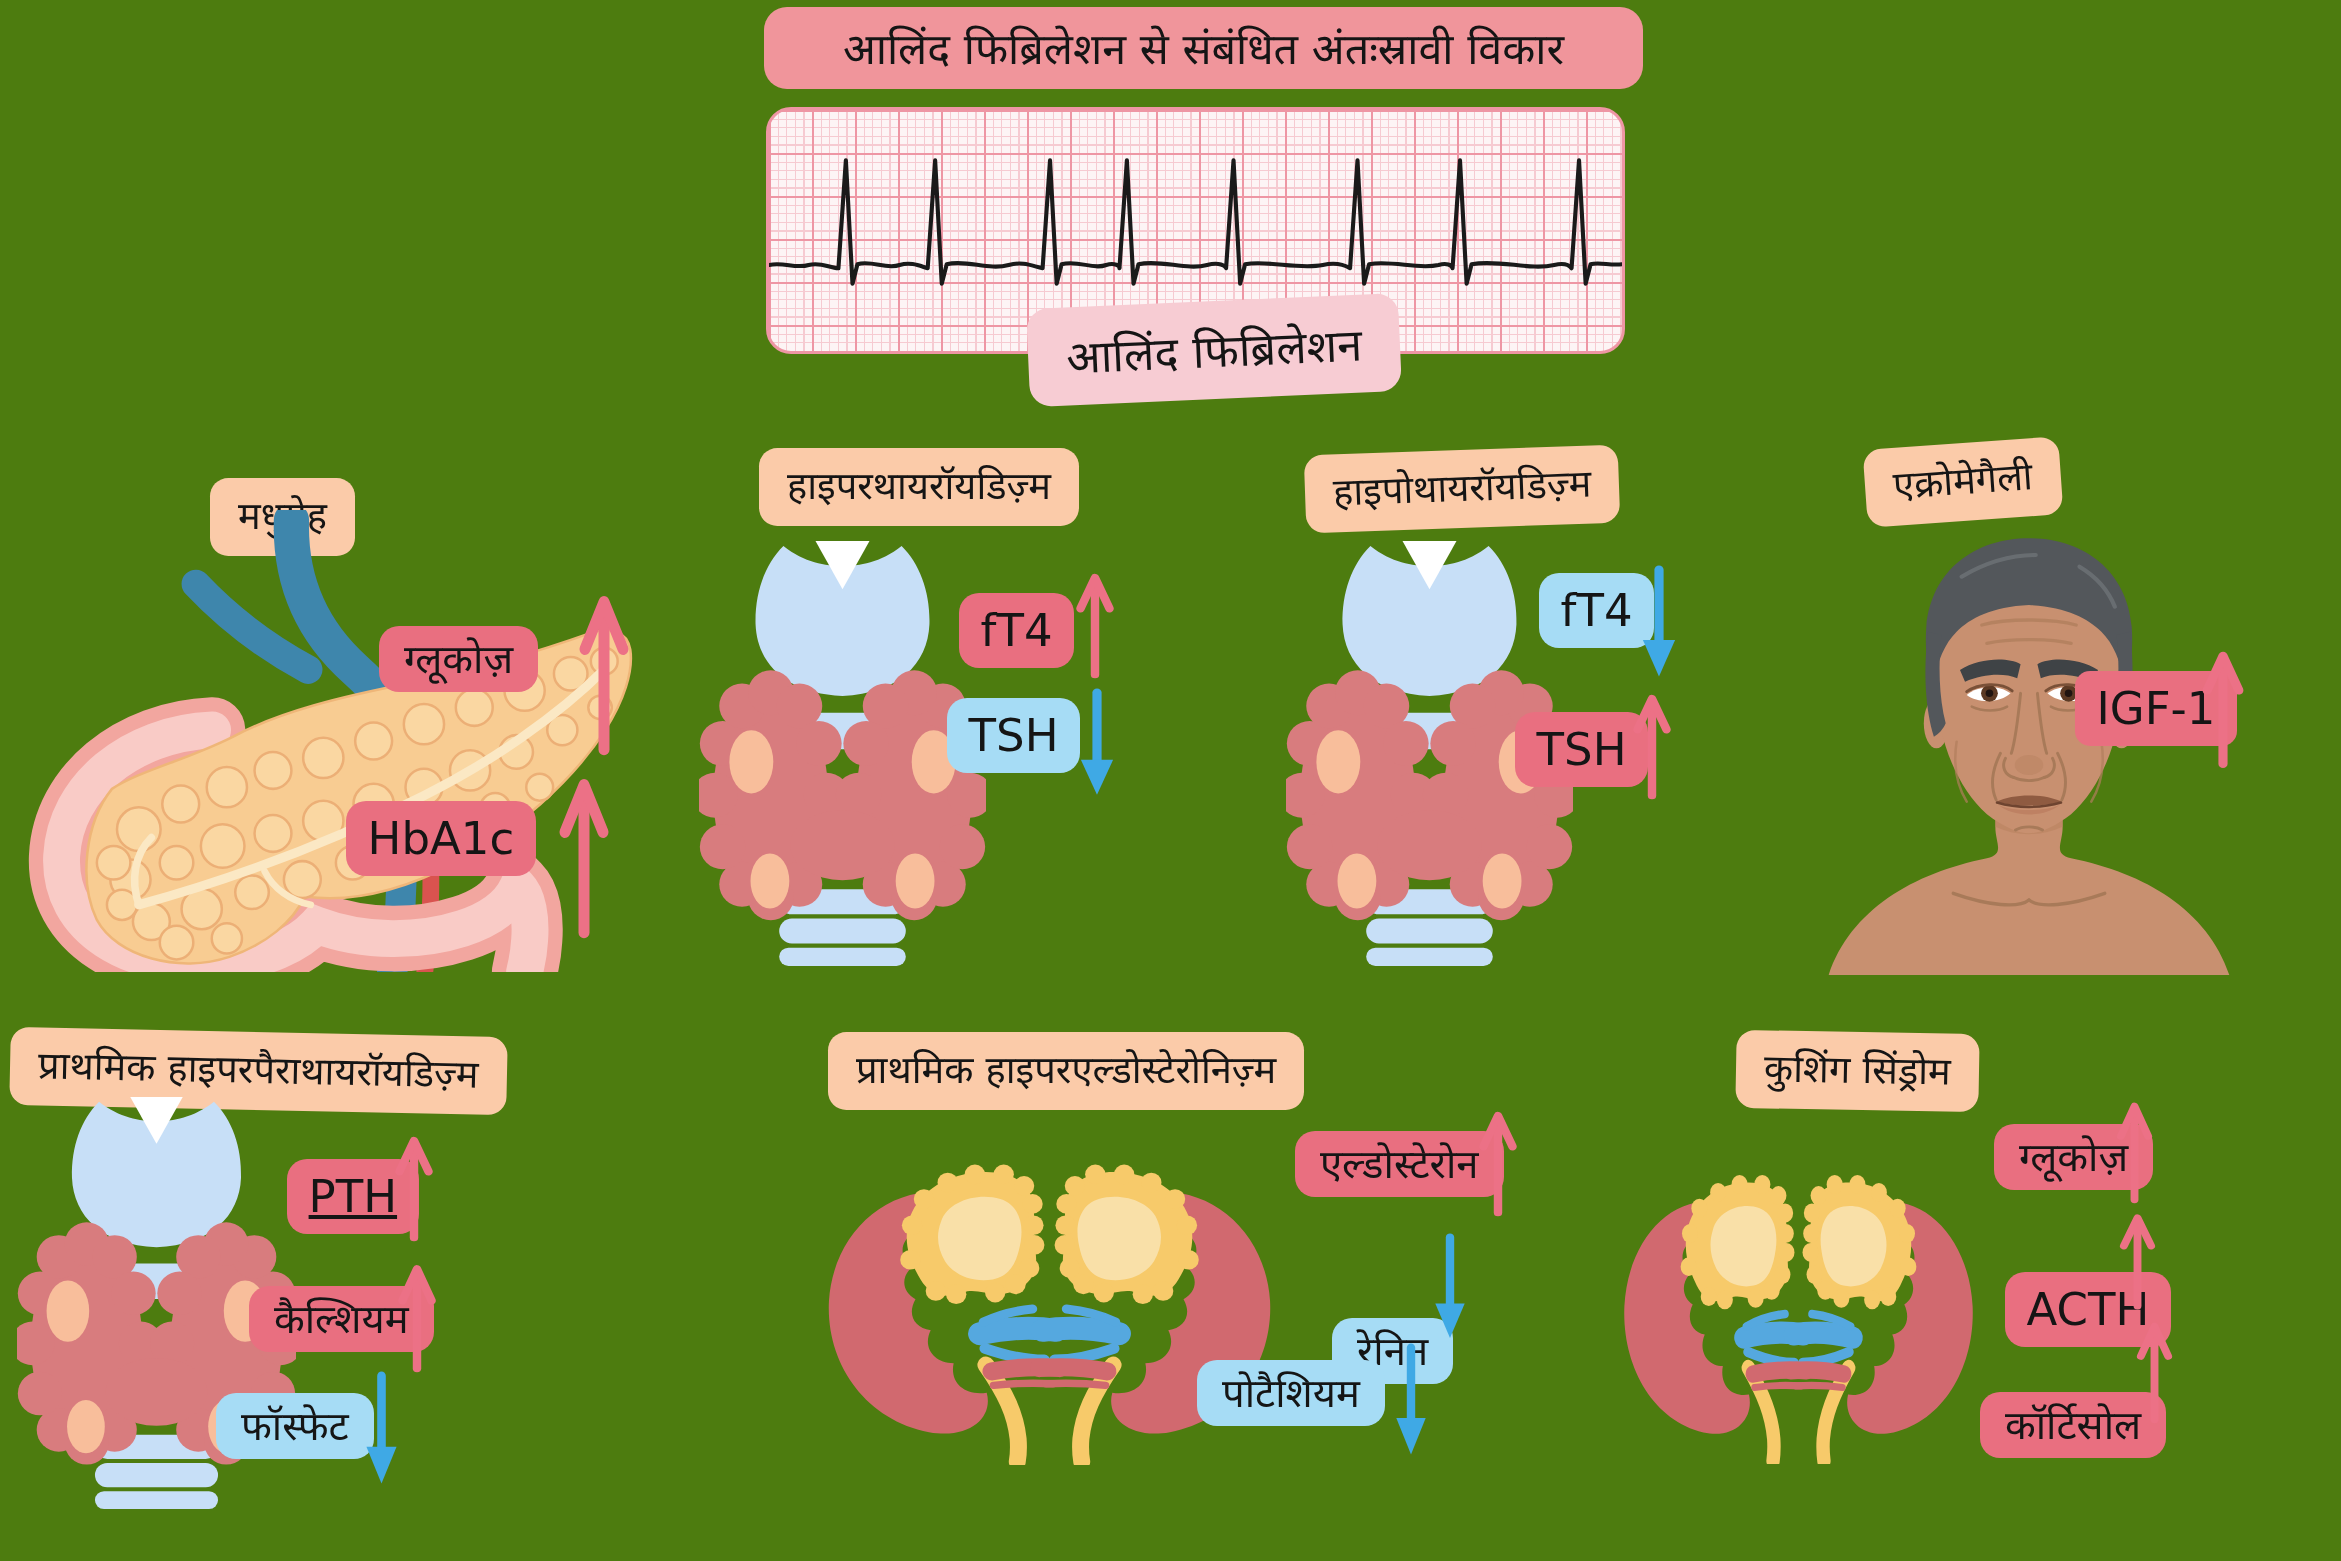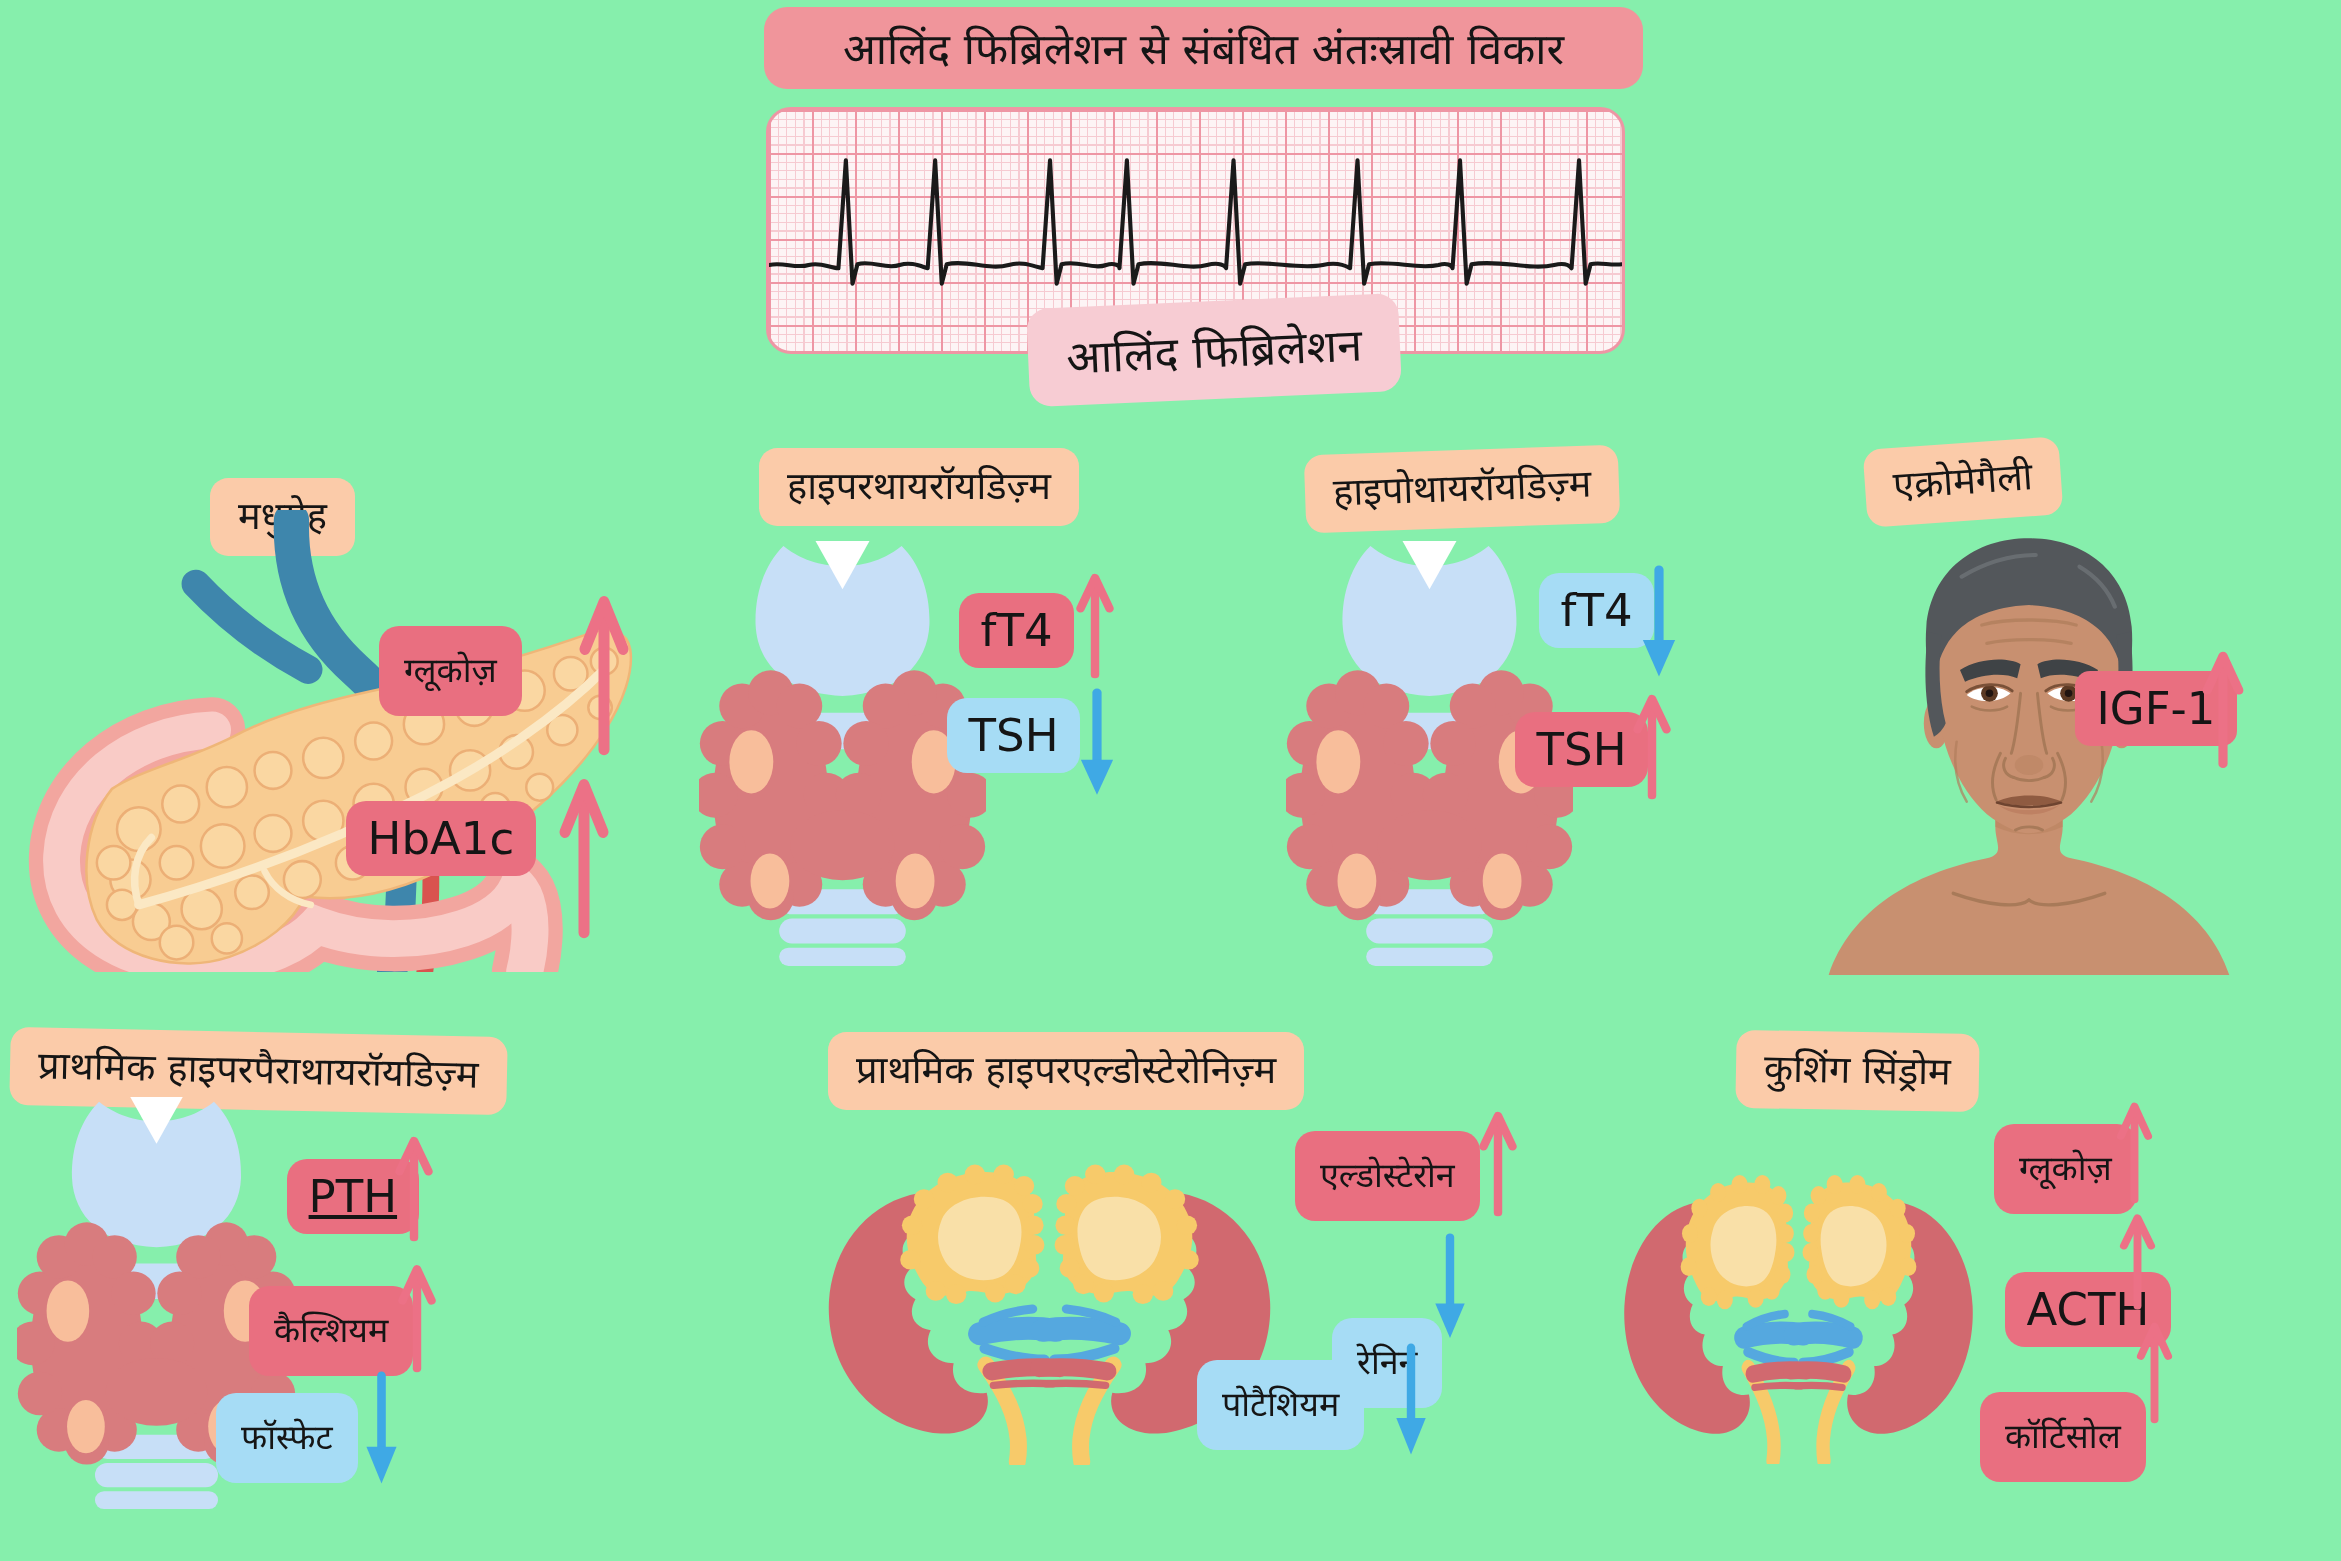--- a/index.html
+++ b/index.html
@@ -1,17 +1,17 @@
 <!DOCTYPE html>
 <html style="font-size:13.3px"><head>
 <meta charset="utf-8">
 <style>
   html,body{margin:0;padding:0;background:#fff;}
   .canvas{
-    position:relative;width:2342px;height:1561px;background:#86efac;overflow:hidden;
+    position:relative;width:2342px;height:1561px;background:#4d7c0f;overflow:hidden;
     font-family:"DejaVu Sans",sans-serif;color:#151515;
   }
   .main-title{
     position:absolute;left:764px;top:6.7px;width:879px;height:82px;
     background:#F0959B;border-radius:23px;
     display:flex;align-items:center;justify-content:center;
     font-size:43px;font-weight:500;white-space:nowrap;
   }
   .ecg-strip{
     position:absolute;left:766px;top:107px;width:859px;height:247px;
@@ -32,21 +32,21 @@
     transform:rotate(-2.5deg);
     display:inline-flex;align-items:center;justify-content:center;
   }
   .panel-title{
     position:absolute;background:#FBCBA9;border-radius:18.3px;
     padding:13.3px 28px;font-size:38px;line-height:1.35;white-space:nowrap;
     display:inline-flex;align-items:center;justify-content:center;
   }
   .chip{
     position:absolute;border-radius:20px;
-    padding:22px 25px;font-size:34px;line-height:1.35;white-space:nowrap;
+    padding:6px 25px;font-size:40px;line-height:1.35;white-space:nowrap;
     display:inline-flex;align-items:center;justify-content:center;
   }
   .chip.pink{background:#E96F80;}
   .chip.blue{background:#A6DCF5;}
   .chip.latin{font-size:45px;line-height:1.15;padding:11.7px 21.6px;}
   .arrow{position:absolute;}
   .arrow.pink{color:#EC7186;}
   .arrow.blue{color:#3FA9E5;}
   .illus{position:absolute;}
 </style>

